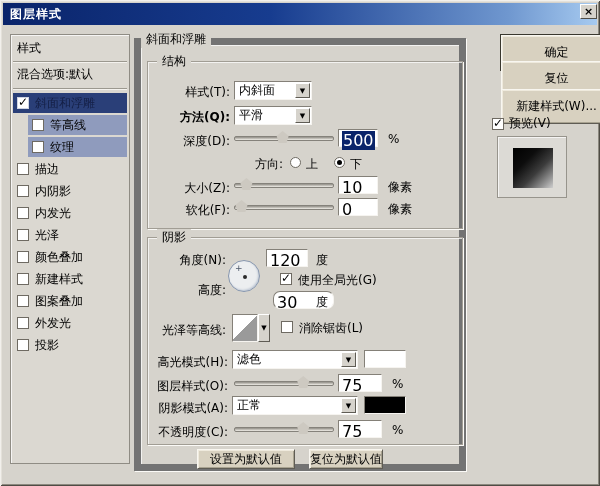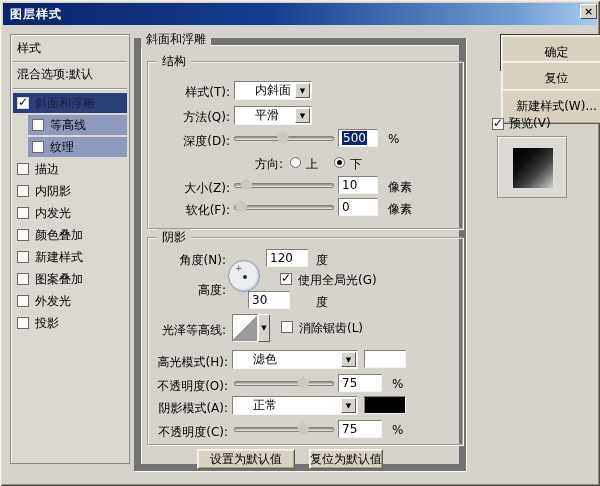--- a/index.html
+++ b/index.html
@@ -31,26 +31,26 @@
   .btn { display:flex; align-items:center; justify-content:center; cursor:pointer;
          font-size:12px; color:#000; }
 
   .cb { width:12px; height:12px; background:#fff; border:1px solid #6e6a62; position:relative; flex:none; }
   .cb.checked::after { content:"✓"; position:absolute; left:0px; top:-3px; font-size:12px; font-weight:bold; color:#000; }
 
   .radio { width:11px; height:11px; border-radius:50%; background:#fff; border:1px solid #6e6a62; position:relative; flex:none; }
   .radio.checked::after { content:""; position:absolute; left:2px; top:2px; width:5px; height:5px; border-radius:50%; background:#000; }
 
   .field { position:absolute; height:18px; padding:1px 3px; background:#fff;
-           border:1px solid; border-color:#848078 #f6f4f0 #f6f4f0 #848078; font-size:12px; }
+           border:1px solid; border-color:#848078 #f6f4f0 #f6f4f0 #848078; font-size:16px; }
   .field .sel { background:#0a246a; color:#fff; padding:0 1px; }
 
   .dropdown { position:absolute; height:19px; background:#fff;
               border:1px solid; border-color:#848078 #f6f4f0 #f6f4f0 #848078;
-              display:flex; align-items:center; padding-left:20px; cursor:pointer; }
+              display:flex; align-items:center; padding-left:4px; cursor:pointer; }
   .dd-btn { position:absolute; right:1px; top:1px; bottom:1px; width:15px;
             background:#d6d3cc; border:1px solid; border-color:#fff #5f5c54 #5f5c54 #fff;
             display:flex; align-items:center; justify-content:center;
             font-size:7px; color:#000; }
 
   .slider-track { position:absolute; height:5px; background:linear-gradient(#8f8c85,#c9c6bf 60%,#f1efe9);
                   border:1px solid #85827b; border-radius:2px; width:100px; }
   .slider-thumb { position:absolute; top:-6px; width:13px; height:12px; background:#cdc9c1;
                   clip-path:polygon(50% 0,96% 42%,80% 100%,20% 100%,4% 42%);
                   filter:drop-shadow(0 1px 0 #55524b) drop-shadow(1px 0 0 #6a675f); cursor:pointer; }
@@ -147,20 +147,24 @@
       <div class="sb-item">
         <span class="cb"></span>
         <span>内阴影</span>
       </div>
       <div class="sb-item">
         <span class="cb"></span>
         <span>内发光</span>
       </div>
       <div class="sb-item">
         <span class="cb"></span>
+        <span>光泽</span>
+      </div>
+      <div class="sb-item">
+        <span class="cb"></span>
         <span>颜色叠加</span>
       </div>
       <div class="sb-item">
         <span class="cb"></span>
         <span>新建样式</span>
       </div>
       <div class="sb-item">
         <span class="cb"></span>
         <span>图案叠加</span>
       </div>
@@ -180,21 +184,21 @@
 
     <div class="group" id="structure">
       <span class="legend">结构</span>
 
       <span class="lbl" style="left:0;top:22px;width:82px;">样式(T):</span>
       <div class="dropdown" style="left:86px;top:19px;width:78px;">
         <span>内斜面</span>
         <span class="dd-btn">▼</span>
       </div>
 
-      <span class="lbl" style="left:0;top:47px;width:82px;">方法(Q):</span>
+      <span class="lbl" style="left:0;top:47px;width:82px;font-weight:bold;">方法(Q):</span>
       <div class="dropdown" style="left:86px;top:44px;width:78px;">
         <span>平滑</span>
         <span class="dd-btn">▼</span>
       </div>
 
       <span class="lbl" style="left:0;top:71px;width:82px;">深度(D):</span>
       <div class="slider-track" style="left:86px;top:74px;">
         <span class="slider-thumb" style="left:42%;"></span>
       </div>
       <div class="field" style="left:190px;top:67px;width:40px;">
@@ -238,41 +242,41 @@
 
       <div class="dial" style="left:80px;top:22px;">
         <span class="pointer">+</span>
         <span class="dot"></span>
       </div>
 
       <span class="cb checked" style="position:absolute;left:132px;top:35px;"></span>
       <span class="lbl" style="left:150px;top:34px;text-align:left;">使用全局光(G)</span>
 
       <span class="lbl" style="left:0;top:44px;width:78px;">高度:</span>
-      <div class="field" style="left:100px;top:53px;width:42px;">
+      <div class="field" style="left:125px;top:53px;width:61px;border-radius:7px;">
         <span>30</span>
       </div>
       <span class="unit" style="left:168px;top:56px;">度</span>
 
       <span class="lbl" style="left:0;top:84px;width:78px;">光泽等高线:</span>
       <div class="contour-wrap" style="left:84px;top:76px;">
         <span class="contour-thumb"></span>
         <span class="contour-arrow">▼</span>
       </div>
       <span class="cb" style="position:absolute;left:133px;top:83px;"></span>
       <span class="lbl" style="left:151px;top:82px;text-align:left;">消除锯齿(L)</span>
 
       <span class="lbl" style="left:0;top:116px;width:80px;">高光模式(H):</span>
       <div class="dropdown" style="left:84px;top:112px;width:126px;">
         <span>滤色</span>
         <span class="dd-btn">▼</span>
       </div>
       <span class="swatch" style="left:216px;top:112px;background:#ffffff;"></span>
 
-      <span class="lbl" style="left:0;top:140px;width:80px;">不透明度(O):</span>
+      <span class="lbl" style="left:0;top:140px;width:80px;">图层样式(O):</span>
       <div class="slider-track" style="left:86px;top:143px;">
         <span class="slider-thumb" style="left:63%;"></span>
       </div>
       <div class="field" style="left:190px;top:136px;width:44px;">
         <span>75</span>
       </div>
       <span class="unit" style="left:244px;top:139px;">%</span>
 
       <span class="lbl" style="left:0;top:162px;width:80px;">阴影模式(A):</span>
       <div class="dropdown" style="left:84px;top:158px;width:126px;">

